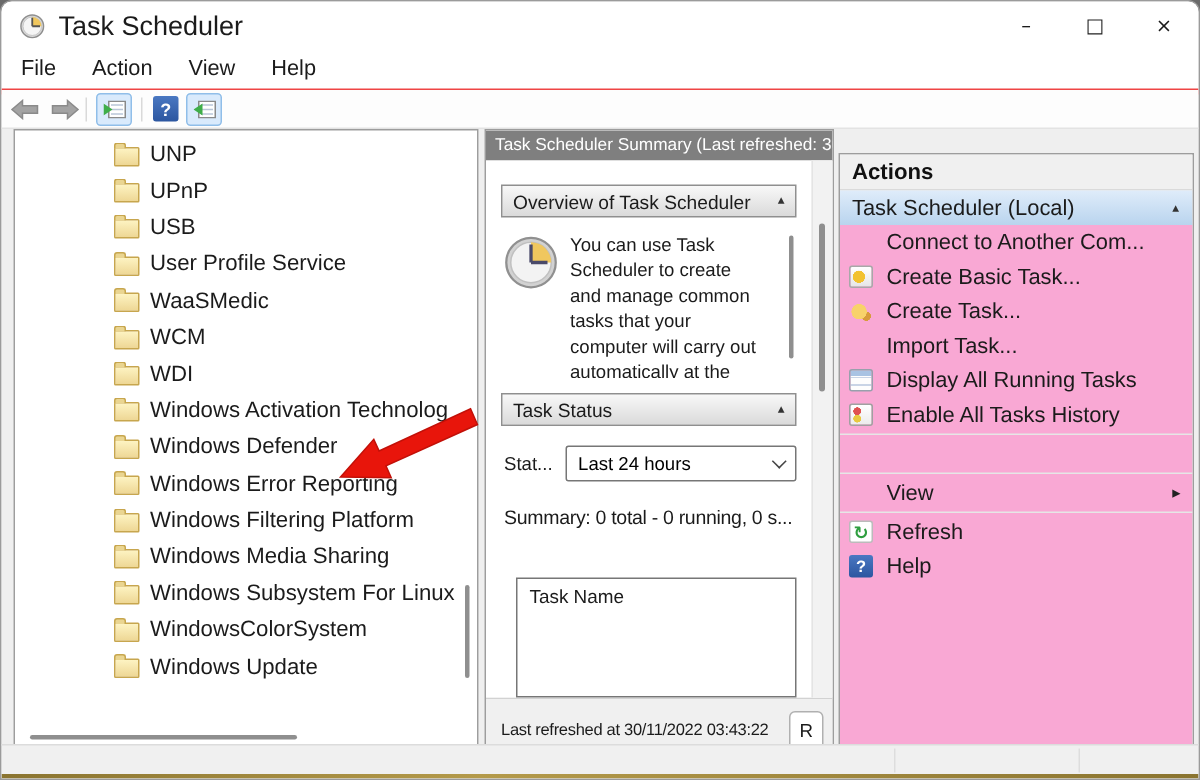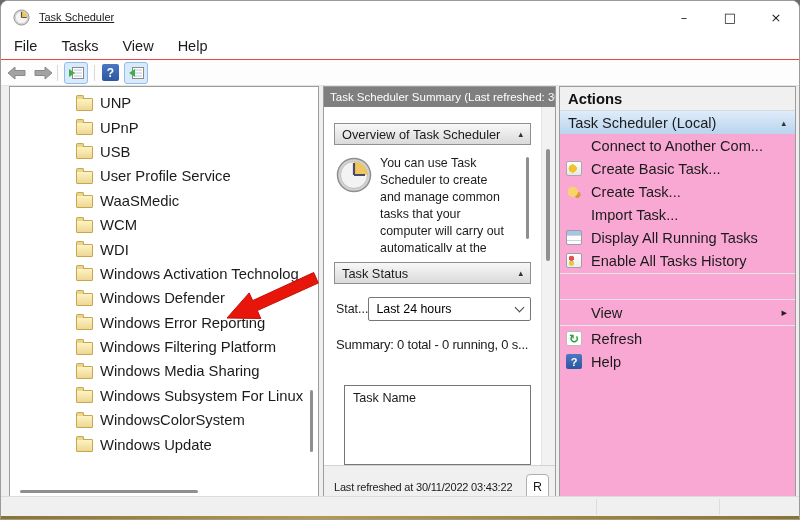--- a/index.html
+++ b/index.html
@@ -1,21 +1,21 @@
 <!DOCTYPE html>
 <html><head>
 <meta charset="utf-8">
 <style>
   html,body{margin:0;padding:0;background:#6a6a6a;font-family:"Liberation Sans",sans-serif;}
   #window{position:relative;width:800px;height:520px;background:#ffffff;overflow:hidden;
           border-radius:8px 8px 0 0;border:1px solid #9b9b9b;box-sizing:border-box;}
   
   #titlebar{position:absolute;left:0;top:0;right:0;height:32px;background:#fff;display:flex;align-items:center;}
   #title-icon{margin-left:12px;width:17px;height:17px;flex:0 0 auto;}
-  #title-text{margin-left:9px;font-size:11px;color:#1b1b1b;text-decoration:underline;}
+  #title-text{margin-left:9px;font-size:18px;color:#1b1b1b;}
   #win-controls{margin-left:auto;display:flex;height:100%;}
   .wc{width:46px;display:flex;align-items:center;justify-content:center;font-family:"DejaVu Sans",sans-serif;
       font-size:13px;color:#1b1b1b;}
   
   #menubar{position:absolute;left:0;top:32px;right:0;height:26px;background:#fff;display:flex;align-items:center;
            border-bottom:4px solid #ef4444;}
   .menu-item{font-size:14.5px;color:#1b1b1b;padding:0 12px;}
   .menu-item:first-child{padding-left:13px;}
   
   #toolbar{position:absolute;left:0;top:59px;right:0;height:25px;background:#fdfdfd;display:flex;align-items:center;
@@ -53,37 +53,37 @@
   #mid-scroll-track{position:absolute;right:0;top:0;bottom:0;width:13px;background:#f2f2f2;border-left:1px solid #e4e4e4;}
   #mid-vthumb{right:5px;top:42px;height:112px;width:4px;}
   .section-header{border:1px solid #8f8f8f;background:linear-gradient(#f8f8f8,#dadada);height:20px;
                   display:flex;align-items:center;justify-content:space-between;padding:0 7px;
                   font-size:12.8px;color:#1b1b1b;}
   .collapse-glyph{font-family:"DejaVu Sans",sans-serif;font-size:9px;color:#333;}
   #overview-content{display:flex;gap:8px;height:97px;overflow:hidden;margin:10px 0 10px 2px;position:relative;}
   #overview-clock{flex:0 0 auto;width:36px;height:36px;margin-top:2px;}
   #overview-text{width:128px;font-size:12.4px;line-height:17px;color:#1b1b1b;}
   #ov-vthumb{right:2px;top:2px;height:82px;}
-  #status-row{display:flex;align-items:center;margin:13px 0 0 2px;}
+  #status-row{display:flex;align-items:center;gap:9px;margin:13px 0 0 2px;}
   #status-label{font-size:12.4px;color:#1b1b1b;flex:0 0 auto;}
   #range-select{flex:1;height:22px;border:1px solid #767676;border-radius:2px;background:#fff;
                 display:flex;align-items:center;justify-content:space-between;padding:0 7px;font-size:12.4px;}
   .chevron-down{width:6px;height:6px;border-left:1.4px solid #444;border-bottom:1.4px solid #444;
                 transform:rotate(-45deg);margin-top:-3px;}
   #summary-line{margin:16px 0 0 2px;font-size:13px;letter-spacing:-0.2px;color:#1b1b1b;
                 white-space:nowrap;overflow:hidden;}
   #taskname-box{margin:33px 0 0 10px;border:1px solid #767676;background:#fff;height:80px;
                 padding:5px 8px;font-size:12.6px;color:#1b1b1b;box-sizing:border-box;}
   #summary-footer{flex:0 0 auto;height:42px;background:#f0f0f0;border-top:1px solid #d2d2d2;
                   display:flex;align-items:center;padding:0 6px 0 10px;gap:12px;}
   #refresh-text{font-size:11px;letter-spacing:-0.2px;color:#1b1b1b;white-space:nowrap;overflow:hidden;flex:1;}
   #r-button{flex:0 0 auto;width:21px;height:25px;background:#fff;border:1px solid #b0b0b0;border-radius:4px;
             display:flex;align-items:center;justify-content:center;font-size:12.5px;color:#1b1b1b;}
   
-  #actions-panel{left:558px;top:0;width:237px;height:413px;display:flex;flex-direction:column;overflow:hidden;}
+  #actions-panel{left:558px;top:16px;width:237px;height:413px;display:flex;flex-direction:column;overflow:hidden;}
   #actions-title{height:23px;background:#f0f0f0;border-bottom:1px solid #dadada;display:flex;align-items:center;
                  padding-left:8px;font-size:14.8px;font-weight:bold;color:#111;}
   #actions-group-header{height:23px;background:linear-gradient(#dfecfa,#b9d4ee);display:flex;align-items:center;
                  justify-content:space-between;padding:0 9px 0 8px;font-size:14.6px;color:#1b1b1b;flex:0 0 auto;}
   .actions-list{background:#f9a8d4;flex:1;}
   .action-row{height:23px;display:flex;align-items:center;padding:0 8px 0 6px;}
   .ai{width:16px;height:15px;flex:0 0 auto;margin-right:9px;position:relative;box-sizing:border-box;}
   .al{font-size:14.6px;color:#1b1b1b;white-space:nowrap;overflow:hidden;flex:1;}
   .at{font-family:"DejaVu Sans",sans-serif;font-size:11px;color:#222;flex:0 0 auto;}
   .action-sep{height:1px;background:#e6e6e6;margin:1px 0;}
@@ -120,21 +120,21 @@
     <span id="title-text">Task Scheduler</span>
     <div id="win-controls">
       <div class="wc">–</div>
       <div class="wc">□</div>
       <div class="wc">×</div>
     </div>
   </div>
 
   <div id="menubar">
     <span class="menu-item">File</span>
-    <span class="menu-item">Tasks</span>
+    <span class="menu-item">Action</span>
     <span class="menu-item">View</span>
     <span class="menu-item">Help</span>
   </div>
 
   <div id="toolbar">
     <svg class="nav-arrow" viewBox="0 0 20 14">
       <path d="M8 1 L1 7 L8 13 L8 9.5 L18 9.5 L18 4.5 L8 4.5 Z" fill="#a3a3a3" stroke="#8a8a8a"></path>
     </svg>
     <svg class="nav-arrow" viewBox="0 0 20 14">
       <path d="M12 1 L19 7 L12 13 L12 9.5 L2 9.5 L2 4.5 L12 4.5 Z" fill="#a3a3a3" stroke="#8a8a8a"></path>

